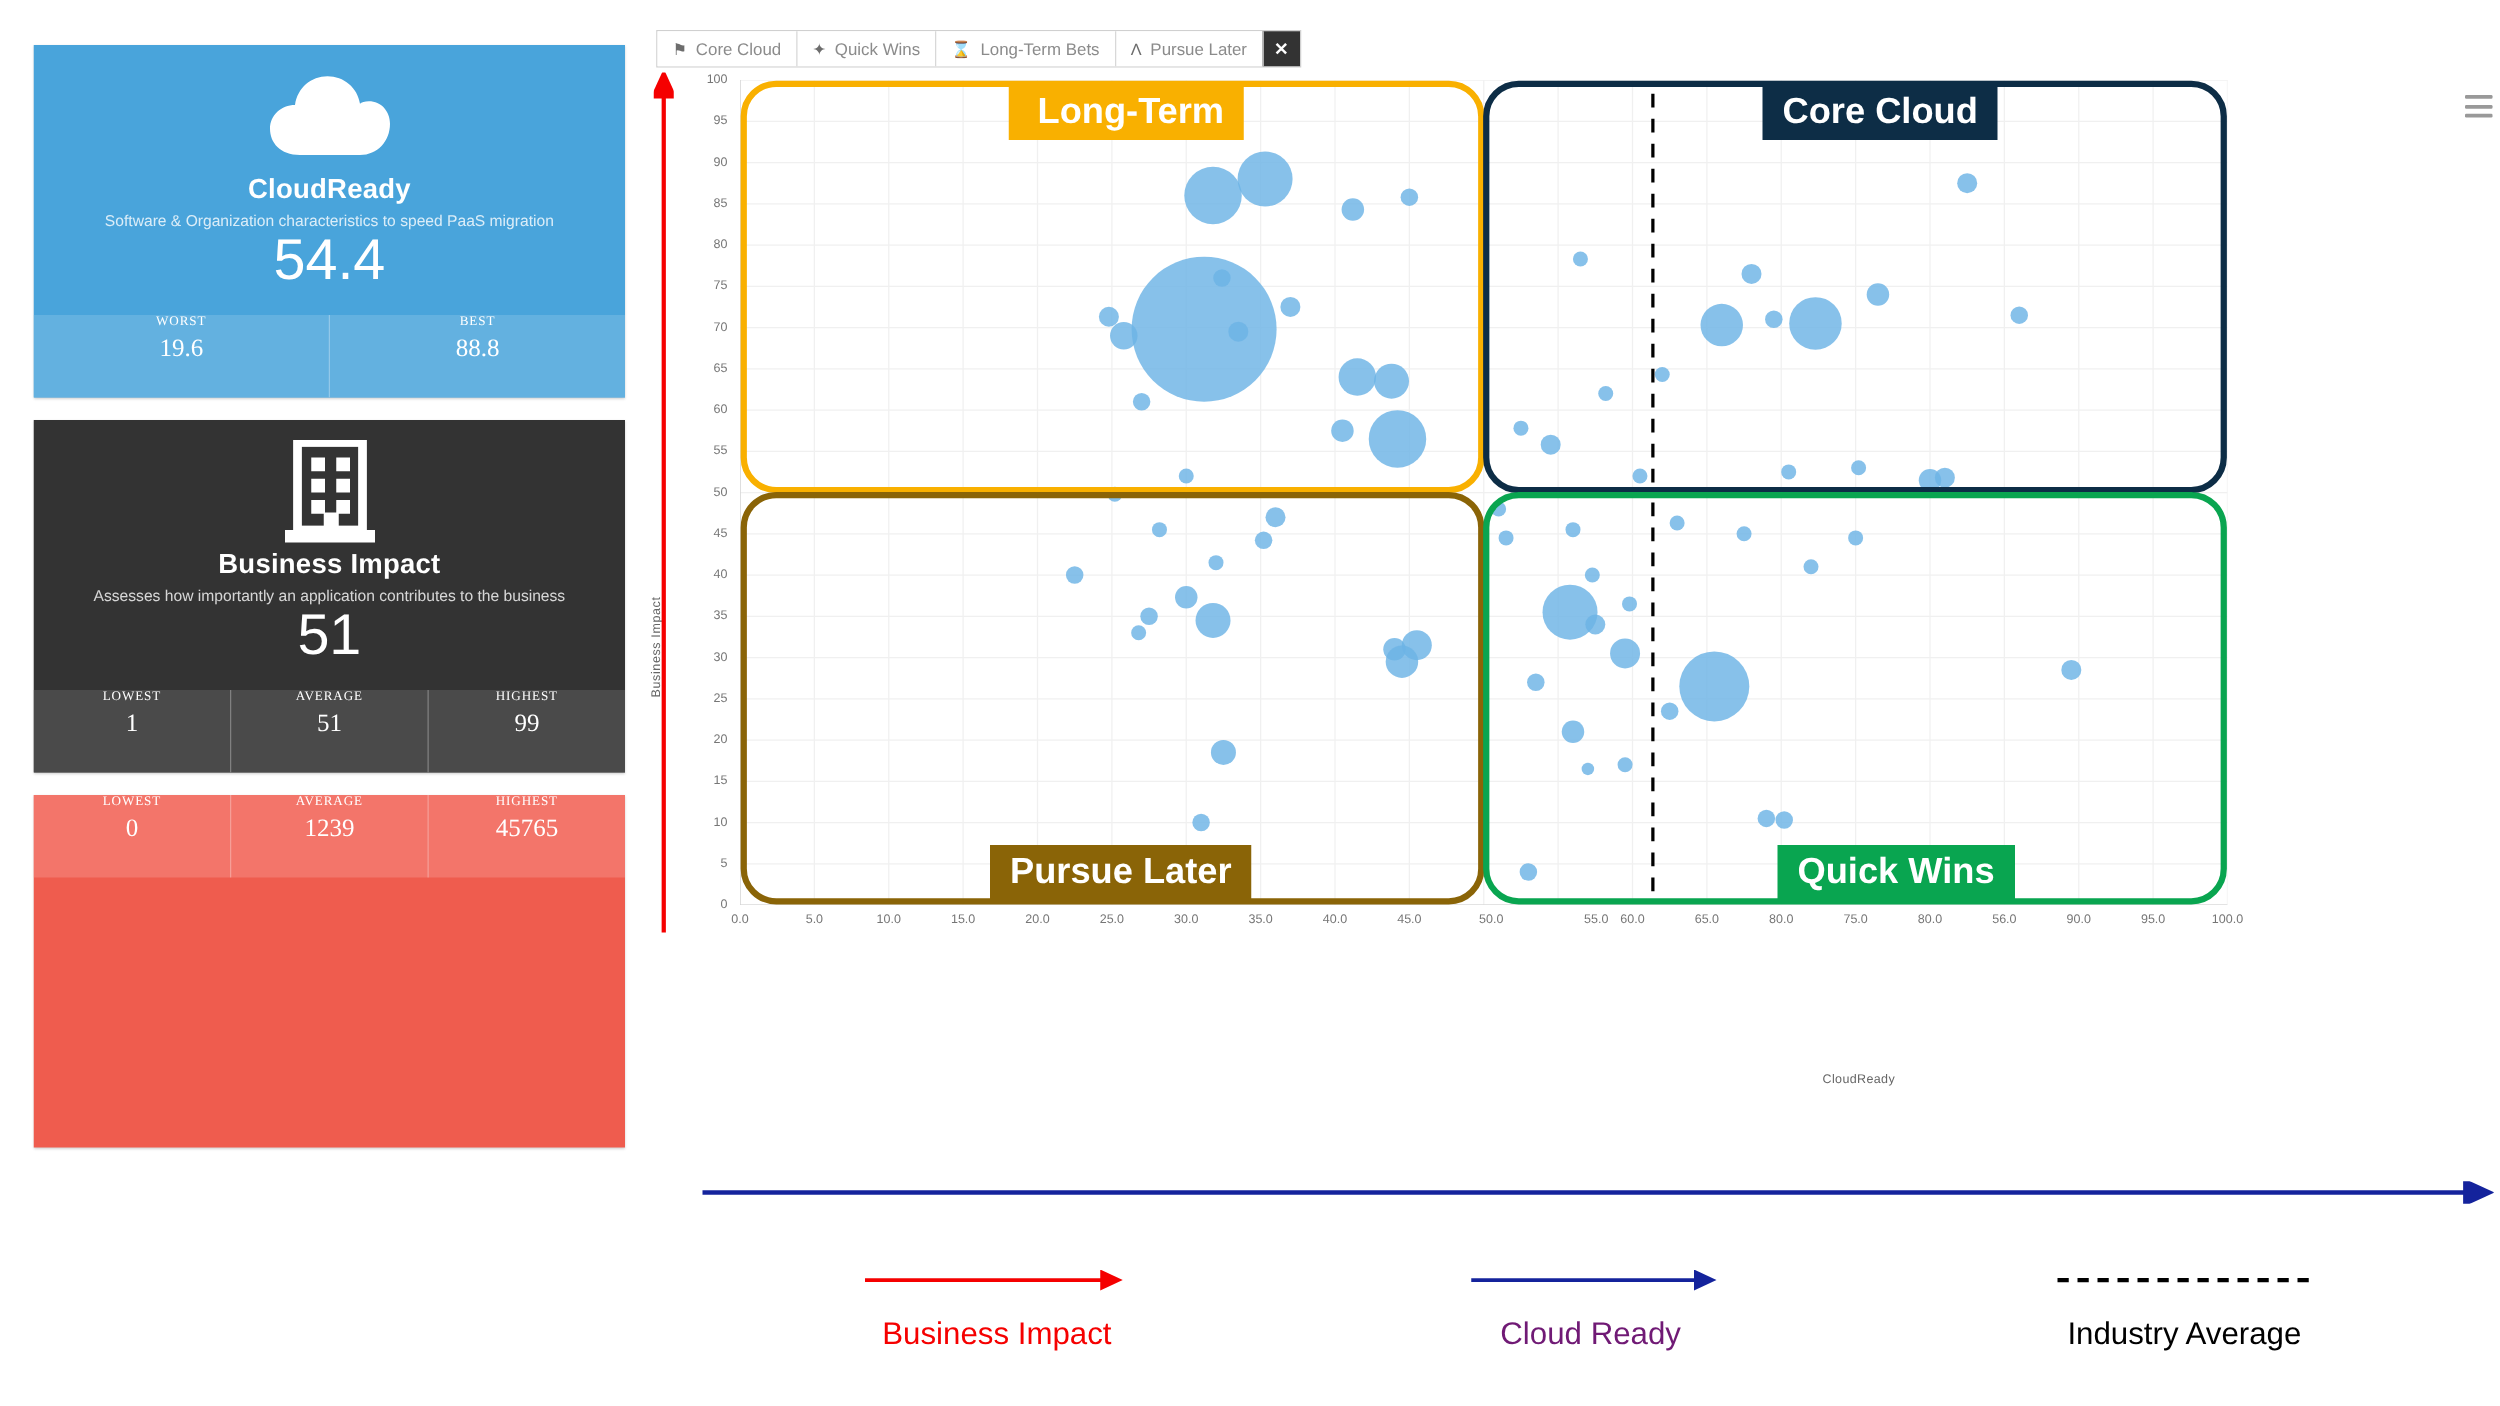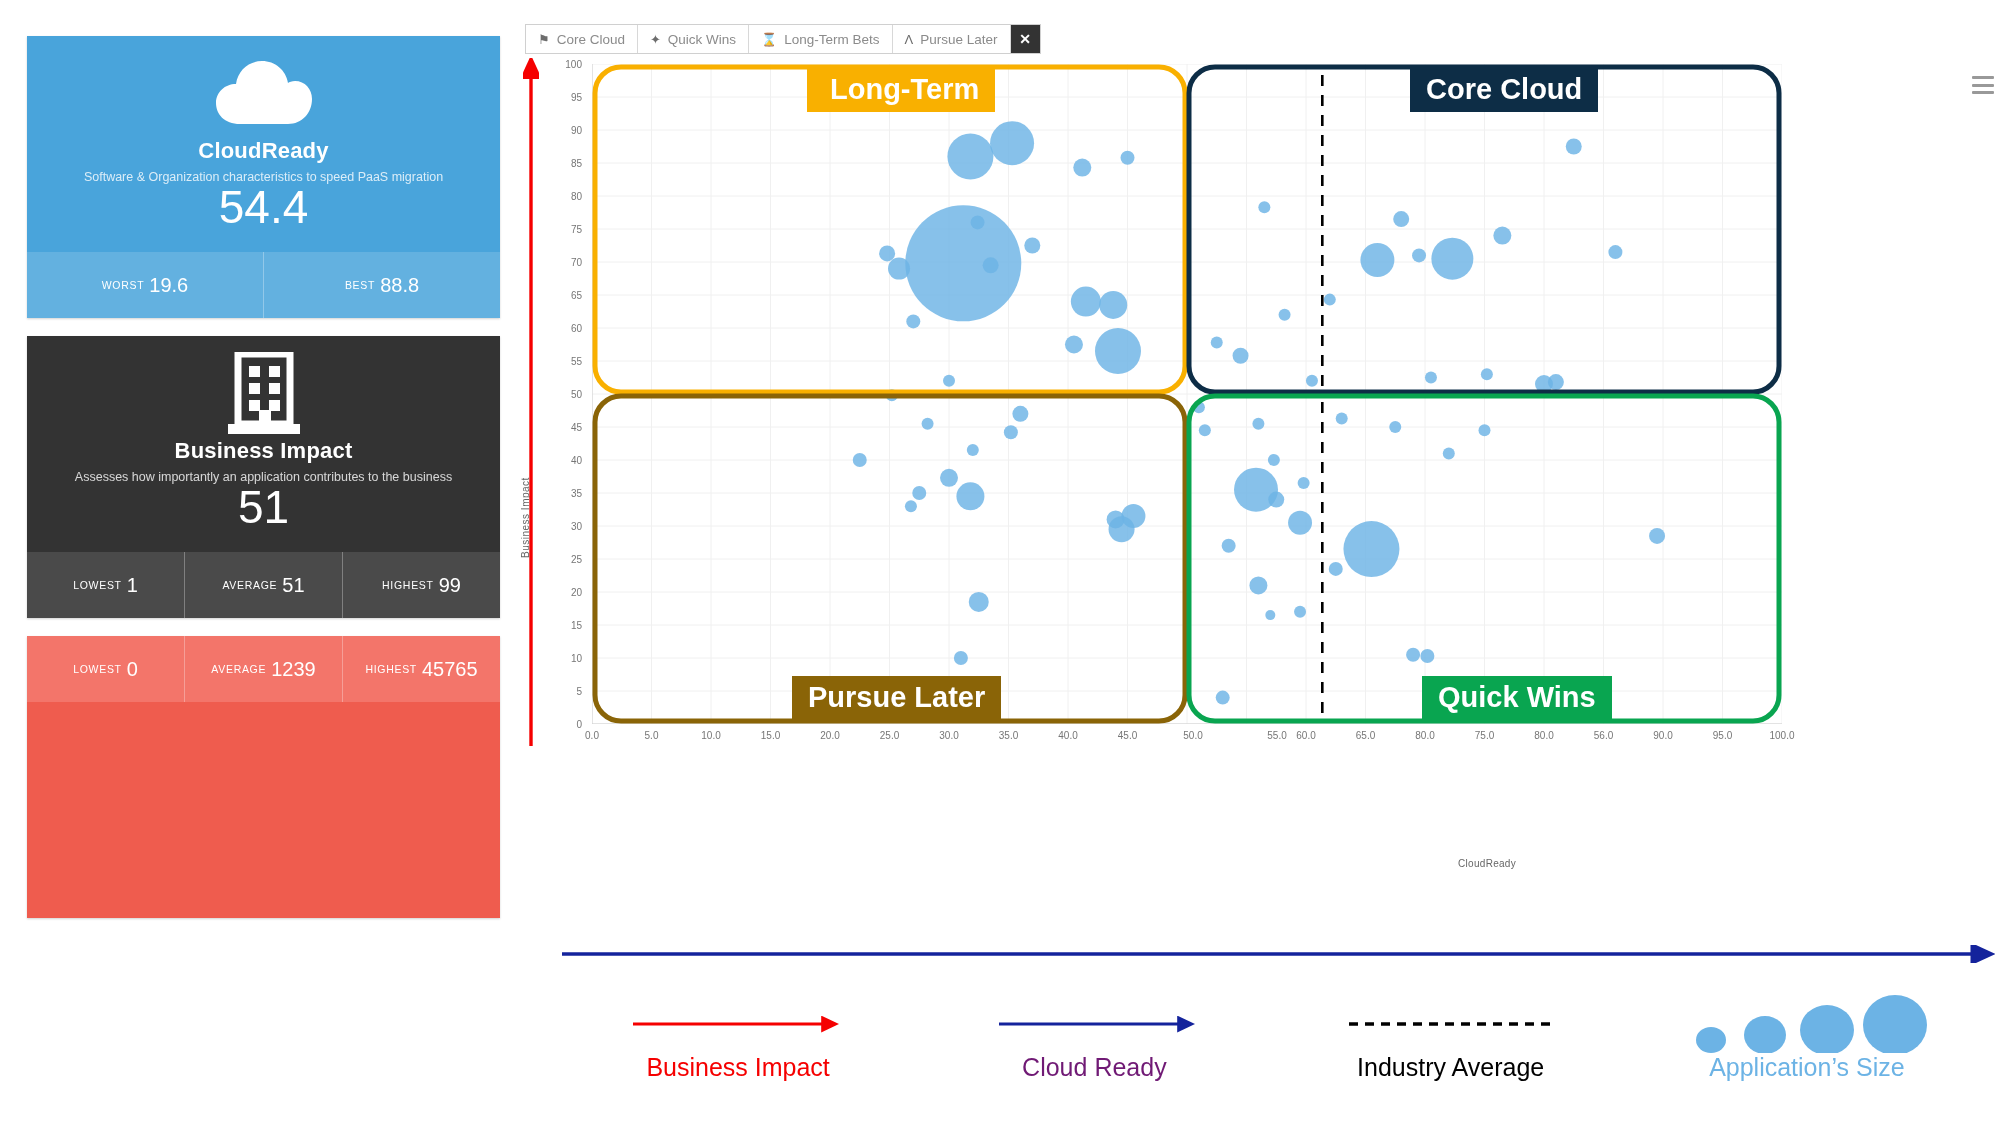--- a/index.html
+++ b/index.html
@@ -42,22 +42,22 @@
     margin-top: 6px; text-align: center; padding: 0 14px;
   }
   .kpi-value {
     font-size: 46px; color: #ffffff; font-weight: 300;
     line-height: 1; margin-top: auto; margin-bottom: 22px;
   }
   .kpi-foot {
     display: flex; height: 66px; flex: 0 0 66px;
   }
   .kpi-foot .cell {
-    flex: 1 1 0; display: flex; flex-direction: row;
-    align-items: center; justify-content: center; gap: 5px;
+    flex: 1 1 0; display: flex; flex-direction: column;
+    align-items: center; gap: 5px; font-family: Liberation Serif, serif;
   }
   .kpi-foot .cell + .cell { border-left: 1px solid rgba(255,255,255,.30); }
   .foot-label { font-size: 10.5px; color: #ffffff; letter-spacing: .7px; }
   .foot-value { font-size: 20px; color: #ffffff; font-weight: 300; }
 
   .card-blue  { background: #49a4db; }
   .card-blue  .kpi-foot { background: #63b1e0; }
   .card-dark  { background: #333333; }
   .card-dark  .kpi-foot { background: #4a4a4a; }
   .card-red   { background: #ef5c4e; }
@@ -492,26 +492,15 @@
 
     <div class="leg-item">
       <div class="leg-art">
         <svg width="215" height="20" viewBox="0 0 215 20">
           <line x1="6" y1="10" x2="209" y2="10" stroke="#000000" stroke-width="3.4" stroke-dasharray="9 7"></line>
         </svg>
       </div>
       <div class="leg-text leg-black">Industry Average</div>
     </div>
 
-    <div class="leg-item">
-      <div class="leg-art">
-        <svg width="240" height="58" viewBox="0 0 240 58">
-          <ellipse cx="24" cy="45" rx="15" ry="13" fill="#6cb3e5"></ellipse>
-          <ellipse cx="78" cy="40" rx="21" ry="19" fill="#6cb3e5"></ellipse>
-          <ellipse cx="140" cy="35" rx="27" ry="25" fill="#6cb3e5"></ellipse>
-          <ellipse cx="208" cy="30" rx="32" ry="30" fill="#6cb3e5"></ellipse>
-        </svg>
-      </div>
-      <div class="leg-text leg-blue">Application’s Size</div>
-    </div>
   </div>
 
 </div>
 
 </body></html>

